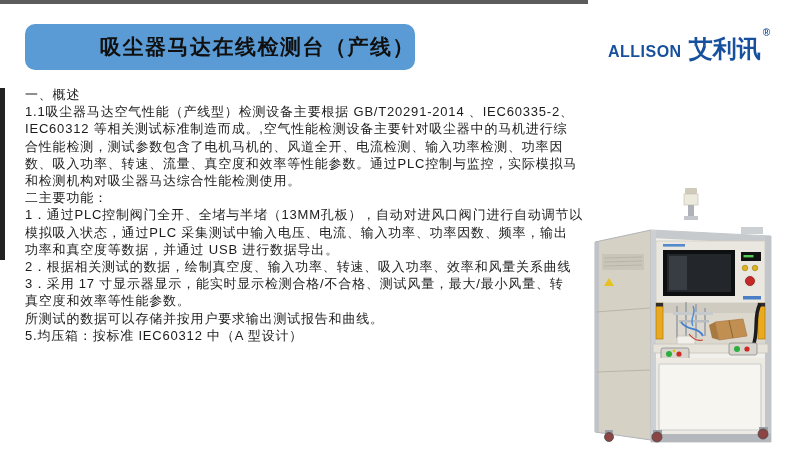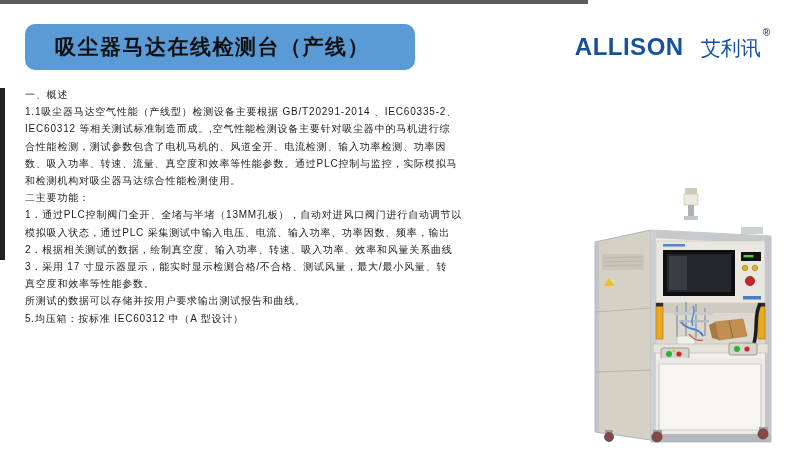--- a/index.html
+++ b/index.html
@@ -11,41 +11,41 @@
   .slide { position:absolute; inset:0; background:#ffffff; }
 
   
   .artifact-top { position:absolute; left:0; top:0; width:588px; height:4px; background:#5c5c5c; }
   .artifact-left { position:absolute; left:0; top:88px; width:5px; height:172px; background:#222222; }
 
   
   .banner {
     position:absolute; left:25px; top:24px; width:390px; height:46px;
     background:var(--banner-blue,#5b9bd5); border-radius:10px;
-    display:flex; align-items:center;
+    display:flex; align-items:center;justify-content:flex-end;
   }
   .banner .title {
     font-size:21px; font-weight:bold; color:#101010;
     padding-left:30px; letter-spacing:1.5px;
   }
 
   
   .logo {
     position:absolute; top:33px; right:30px;
     color:var(--logo-blue,#17519e);
     display:flex; align-items:baseline; white-space:nowrap;
   }
-  .logo .latin { font-size:24px; font-weight:800; letter-spacing:0.5px; }
-  .logo .cjk   { font-size:20px; font-weight:normal; margin-left:17px; }
+  .logo .latin { font-size:16px; font-weight:800; letter-spacing:0.5px; }
+  .logo .cjk   { font-size:24px; font-weight:bold; margin-left:7px; }
   .logo .reg   { font-size:10px; font-weight:bold; align-self:flex-start; margin-left:2px; margin-top:-6px; }
 
   
   .body-text { position:absolute; left:25px; top:86px; width:765px; color:#1c1c1c; }
   .body-text .line {
-    font-size:10px; line-height:17.2px; letter-spacing:0.8px;
+    font-size:13px; line-height:17.2px; letter-spacing:0.8px;
     white-space:pre; overflow:visible;
   }
 
   
   .figure { position:absolute; top:186px; right:20px; width:187px; height:258px; }
   .figure svg { display:block; width:100%; height:100%; }
 </style>
 </head>
 <body>
 
@@ -67,20 +67,21 @@
   <div class="body-text">
     <div class="line">一、概述</div>
     <div class="line">1.1吸尘器马达空气性能（产线型）检测设备主要根据 GB/T20291-2014 、IEC60335-2、</div>
     <div class="line">IEC60312 等相关测试标准制造而成。,空气性能检测设备主要针对吸尘器中的马机进行综</div>
     <div class="line">合性能检测，测试参数包含了电机马机的、风道全开、电流检测、输入功率检测、功率因</div>
     <div class="line">数、吸入功率、转速、流量、真空度和效率等性能参数。通过PLC控制与监控，实际模拟马</div>
     <div class="line">和检测机构对吸尘器马达综合性能检测使用。</div>
     <div class="line">二主要功能：</div>
     <div class="line">1．通过PLC控制阀门全开、全堵与半堵（13MM孔板），自动对进风口阀门进行自动调节以</div>
     <div class="line">模拟吸入状态，通过PLC 采集测试中输入电压、电流、输入功率、功率因数、频率，输出</div>
+    <div class="line">功率和真空度等数据，并通过 USB 进行数据导出。</div>
     <div class="line">2．根据相关测试的数据，绘制真空度、输入功率、转速、吸入功率、效率和风量关系曲线</div>
     <div class="line">3．采用 17 寸显示器显示，能实时显示检测合格/不合格、测试风量，最大/最小风量、转</div>
     <div class="line">真空度和效率等性能参数。</div>
     <div class="line">所测试的数据可以存储并按用户要求输出测试报告和曲线。</div>
     <div class="line">5.均压箱：按标准 IEC60312 中（A 型设计）</div>
   </div>
 
   <div class="figure">
     <svg viewBox="0 0 187 258" xmlns="http://www.w3.org/2000/svg">
 

